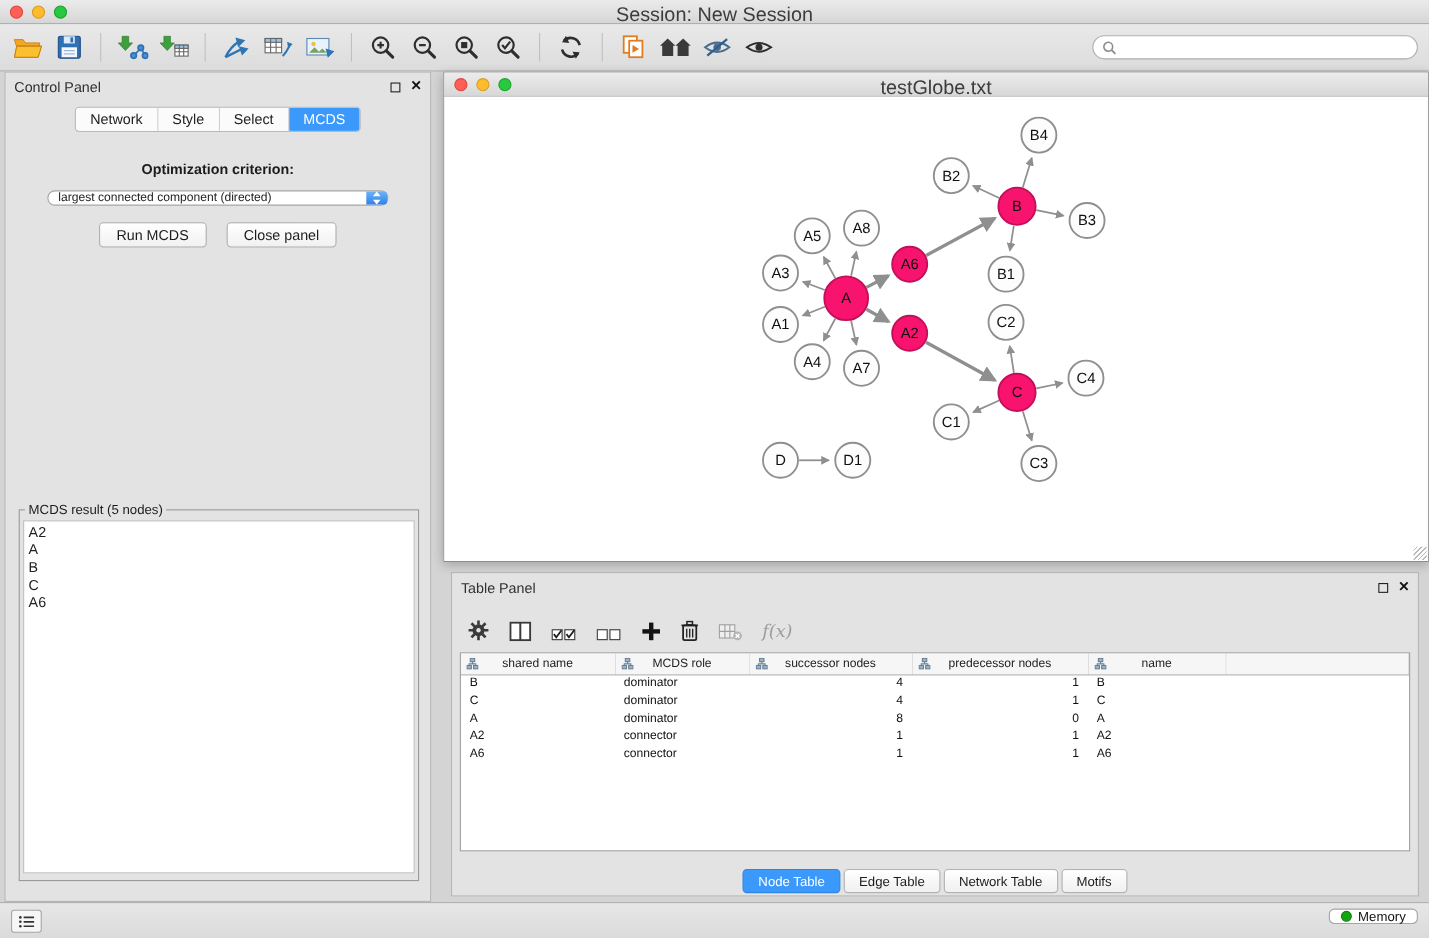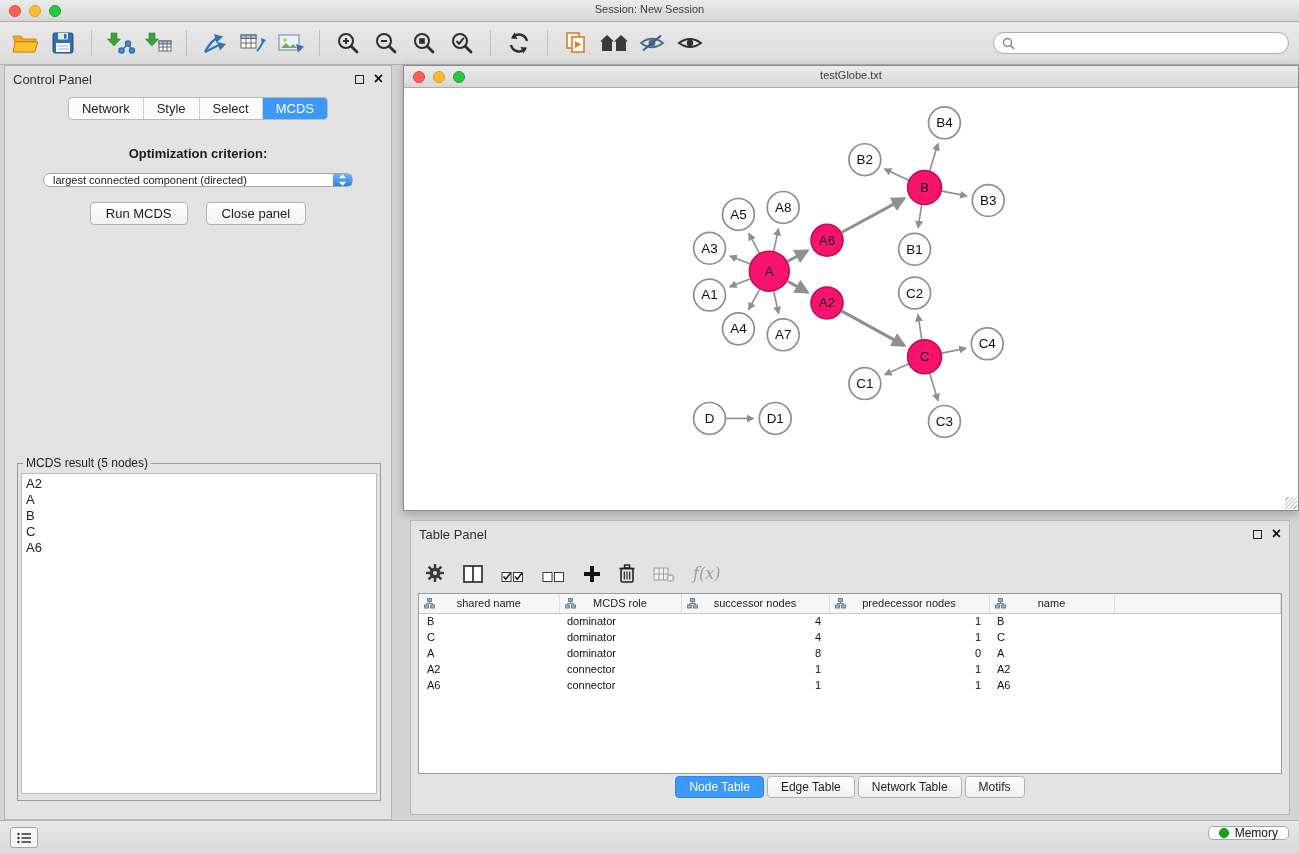--- a/index.html
+++ b/index.html
@@ -15,21 +15,21 @@
     background:linear-gradient(#ebebeb,#d6d6d6);
     border-bottom:1px solid #ababab;
   }
   .traffic { position:absolute; left:9px; top:5px; display:flex; gap:8px; }
   .tl { width:12px; height:12px; border-radius:50%; display:inline-block; }
   .tl.red    { background:#ff5f57; border:1px solid #e0443e; }
   .tl.yellow { background:#febb2e; border:1px solid #d89e24; }
   .tl.green  { background:#28c840; border:1px solid #1ea32f; }
   .win-title {
     position:absolute; left:0; right:0; top:3px; text-align:center;
-    font-size:11px; color:#3c3c3c;
+    font-size:18px; color:#3c3c3c;
   }
   
   .toolbar {
     position:absolute; top:22px; left:0; right:0; height:43px;
     background:linear-gradient(#e9e9e9,#dcdcdc);
     border-bottom:1px solid #b2b2b2;
     display:flex; align-items:center; padding-left:6px;
   }
   .tbtn {
     width:38px; height:36px; display:flex; align-items:center; justify-content:center;
@@ -138,21 +138,21 @@
     border-bottom:1px solid #c7c7c7; border-right:1px solid #dedede;
     position:relative; color:#222;
   }
   table.node-table th .sorticon { position:absolute; left:5px; top:4px; }
   table.node-table td { height:16px; padding:0 8px; color:#111; }
   td.c-left1 { padding-left:12px; }
   td.c-num-s { text-align:right; padding-right:12px; }
   td.c-num-p { text-align:right; padding-right:42px; }
   td.c-name  { padding-left:30px; }
   .tp-tabs {
-    position:absolute; bottom:16px; left:0; right:0;
+    position:absolute; bottom:2px; left:0; right:0;
     display:flex; justify-content:center; gap:3px;
   }
   .tp-tab {
     font-size:12px; padding:3px 13px; background:linear-gradient(#ffffff,#f0f0f0);
     border:1px solid #b2b2b2; border-radius:4px; color:#1c1c1c;
     font-family:"Liberation Sans", sans-serif;
   }
   .tp-tab.active { background:#3b99fc; border-color:#2d86e6; color:#fff; }
   
   .statusbar {

